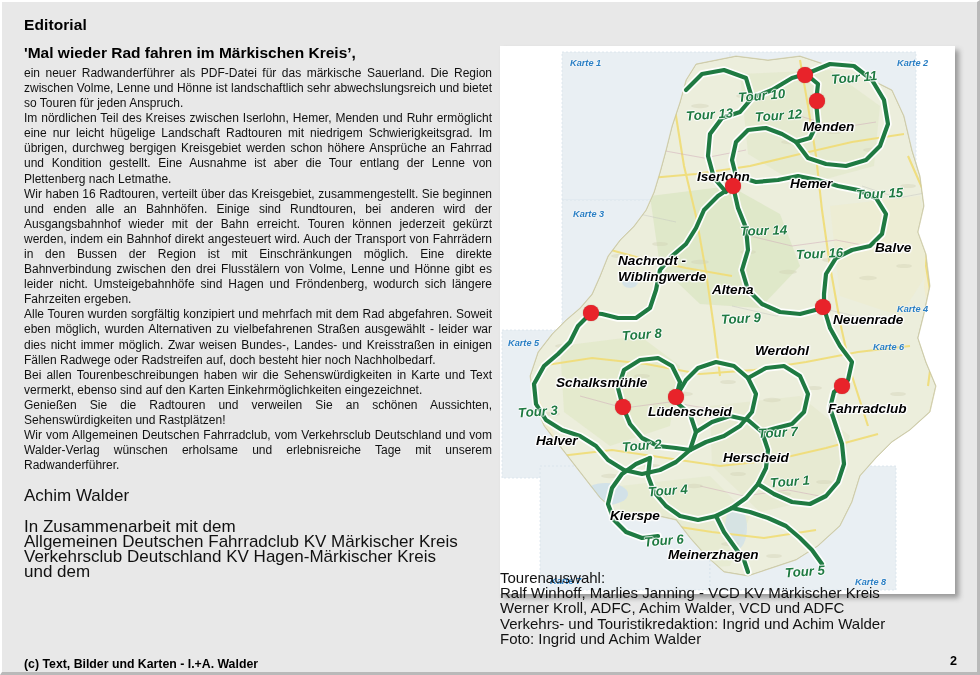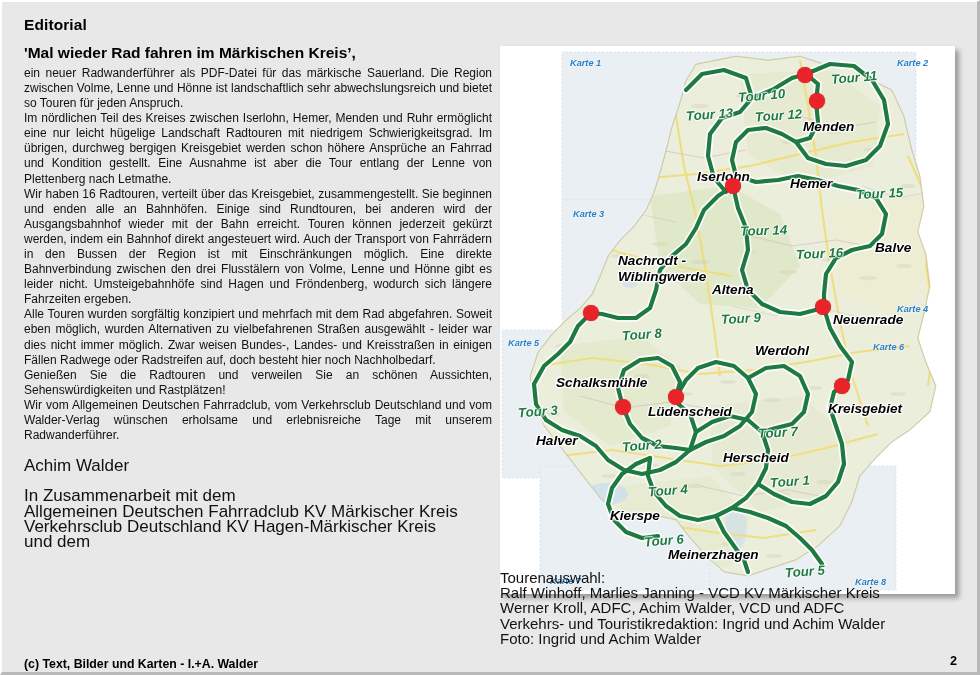--- a/index.html
+++ b/index.html
@@ -164,20 +164,21 @@
 <div id="page">
 
   <div id="left-col">
     <div class="head-1">Editorial</div>
     <div class="head-2">'Mal wieder Rad fahren im Märkischen Kreis’,</div>
 
     <p class="para">ein neuer Radwanderführer als PDF-Datei für das märkische Sauerland. Die Region zwischen Volme, Lenne und Hönne ist landschaftlich sehr abwechslungsreich und bietet so Touren für jeden Anspruch.</p>
     <p class="para">Im nördlichen Teil des Kreises zwischen Iserlohn, Hemer, Menden und Ruhr ermöglicht eine nur leicht hügelige Landschaft Radtouren mit niedrigem Schwierigkeitsgrad. Im übrigen, durchweg bergigen Kreisgebiet werden schon höhere Ansprüche an Fahrrad und Kondition gestellt. Eine Ausnahme ist aber die Tour entlang der Lenne von Plettenberg nach Letmathe.</p>
     <p class="para">Wir haben 16 Radtouren, verteilt über das Kreisgebiet, zusammengestellt. Sie beginnen und enden alle an Bahnhöfen. Einige sind Rundtouren, bei anderen wird der Ausgangsbahnhof wieder mit der Bahn erreicht. Touren können jederzeit gekürzt werden, indem ein Bahnhof direkt angesteuert wird. Auch der Transport von Fahrrädern in den Bussen der Region ist mit Einschränkungen möglich. Eine direkte Bahnverbindung zwischen den drei Flusstälern von Volme, Lenne und Hönne gibt es leider nicht. Umsteigebahnhöfe sind Hagen und Fröndenberg, wodurch sich längere Fahrzeiten ergeben.</p>
     <p class="para">Alle Touren wurden sorgfältig konzipiert und mehrfach mit dem Rad abgefahren. Soweit eben möglich, wurden Alternativen zu vielbefahrenen Straßen ausgewählt - leider war dies nicht immer möglich. Zwar weisen Bundes-, Landes- und Kreisstraßen in einigen Fällen Radwege oder Radstreifen auf, doch besteht hier noch Nachholbedarf.</p>
+    <p class="para">Bei allen Tourenbeschreibungen haben wir die Sehenswürdigkeiten in Karte und Text vermerkt, ebenso sind auf den Karten Einkehrmöglichkeiten eingezeichnet.</p>
     <p class="para">Genießen Sie die Radtouren und verweilen Sie an schönen Aussichten, Sehenswürdigkeiten und Rastplätzen!</p>
     <p class="para">Wir vom Allgemeinen Deutschen Fahrradclub, vom Verkehrsclub Deutschland und vom Walder-Verlag wünschen erholsame und erlebnisreiche Tage mit unserem Radwanderführer.</p>
 
     <div class="spacer-line"></div>
     <div class="sig">Achim Walder</div>
     <div class="spacer-line"></div>
     <div class="sig">In Zusammenarbeit mit dem</div>
     <div class="sig">Allgemeinen Deutschen Fahrradclub KV Märkischer Kreis</div>
     <div class="sig">Verkehrsclub Deutschland KV Hagen-Märkischer Kreis</div>
     <div class="sig">und dem</div>
@@ -389,21 +390,21 @@
       <div class="city-label" style="left:197px; top:124px;">Iserlohn</div>
       <div class="city-label" style="left:290px; top:131px;">Hemer</div>
       <div class="city-label" style="left:375px; top:195px;">Balve</div>
       <div class="city-label two-line" style="left:118px; top:207px; white-space:pre;">Nachrodt -
 Wiblingwerde</div>
       <div class="city-label" style="left:212px; top:237px;">Altena</div>
       <div class="city-label" style="left:333px; top:267px;">Neuenrade</div>
       <div class="city-label" style="left:255px; top:298px;">Werdohl</div>
       <div class="city-label" style="left:56px;  top:330px;">Schalksmühle</div>
       <div class="city-label" style="left:148px; top:359px;">Lüdenscheid</div>
-      <div class="city-label" style="left:328px; top:356px;">Kreisgebiet</div>
+      <div class="city-label" style="left:328px; top:356px;">Fahrradclub</div>
       <div class="city-label" style="left:36px;  top:388px;">Halver</div>
       <div class="city-label" style="left:223px; top:405px;">Herscheid</div>
       <div class="city-label" style="left:110px; top:463px;">Kierspe</div>
       <div class="city-label" style="left:168px; top:502px;">Meinerzhagen</div>
     </div>
 
     <div>
       <div class="station-dot" style="left:297px; top:21px;"></div>
       <div class="station-dot" style="left:309px; top:47px;"></div>
       <div class="station-dot" style="left:225px; top:132px;"></div>

